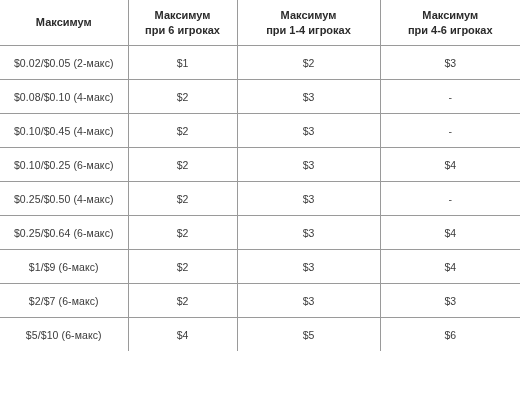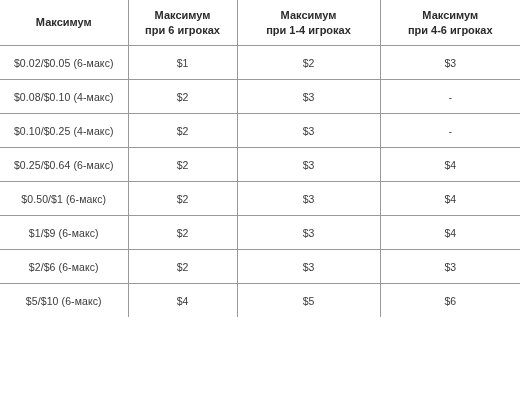--- a/index.html
+++ b/index.html
@@ -100,57 +100,63 @@
         <span class="hdr-line">при 1-4 игроках</span>
       </th>
       <th>
         <span class="hdr-line">Максимум</span>
         <span class="hdr-line">при 4-6 игроках</span>
       </th>
     </tr>
   </thead>
   <tbody id="table-body">
       <tr>
-        <td class="cell-blinds">$0.02/$0.05 (6-макс)</td>
+        <td class="cell-blinds">$0.02/$0.05 (2-макс)</td>
         <td class="cell-value">$1</td>
         <td class="cell-value">$2</td>
         <td class="cell-value">$3</td>
       </tr>
       <tr>
         <td class="cell-blinds">$0.08/$0.10 (4-макс)</td>
         <td class="cell-value">$2</td>
         <td class="cell-value">$3</td>
         <td class="cell-value cell-empty">-</td>
       </tr>
       <tr>
-        <td class="cell-blinds">$0.10/$0.25 (4-макс)</td>
+        <td class="cell-blinds">$0.10/$0.45 (4-макс)</td>
+        <td class="cell-value">$2</td>
+        <td class="cell-value">$3</td>
+        <td class="cell-value cell-empty">-</td>
+      </tr>
+      <tr>
+        <td class="cell-blinds">$0.10/$0.25 (6-макс)</td>
+        <td class="cell-value">$2</td>
+        <td class="cell-value">$3</td>
+        <td class="cell-value">$4</td>
+      </tr>
+      <tr>
+        <td class="cell-blinds">$0.25/$0.50 (4-макс)</td>
         <td class="cell-value">$2</td>
         <td class="cell-value">$3</td>
         <td class="cell-value cell-empty">-</td>
       </tr>
       <tr>
         <td class="cell-blinds">$0.25/$0.64 (6-макс)</td>
         <td class="cell-value">$2</td>
         <td class="cell-value">$3</td>
         <td class="cell-value">$4</td>
       </tr>
       <tr>
-        <td class="cell-blinds">$0.50/$1 (6-макс)</td>
-        <td class="cell-value">$2</td>
-        <td class="cell-value">$3</td>
-        <td class="cell-value">$4</td>
-      </tr>
-      <tr>
         <td class="cell-blinds">$1/$9 (6-макс)</td>
         <td class="cell-value">$2</td>
         <td class="cell-value">$3</td>
         <td class="cell-value">$4</td>
       </tr>
       <tr>
-        <td class="cell-blinds">$2/$6 (6-макс)</td>
+        <td class="cell-blinds">$2/$7 (6-макс)</td>
         <td class="cell-value">$2</td>
         <td class="cell-value">$3</td>
         <td class="cell-value">$3</td>
       </tr>
       <tr>
         <td class="cell-blinds">$5/$10 (6-макс)</td>
         <td class="cell-value">$4</td>
         <td class="cell-value">$5</td>
         <td class="cell-value">$6</td>
       </tr>

